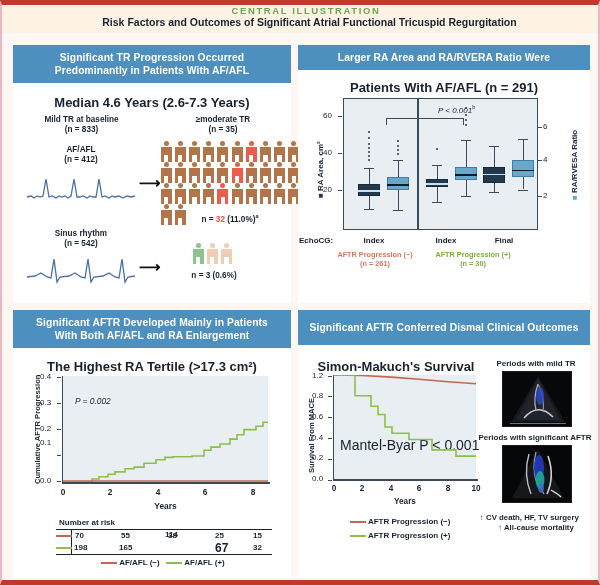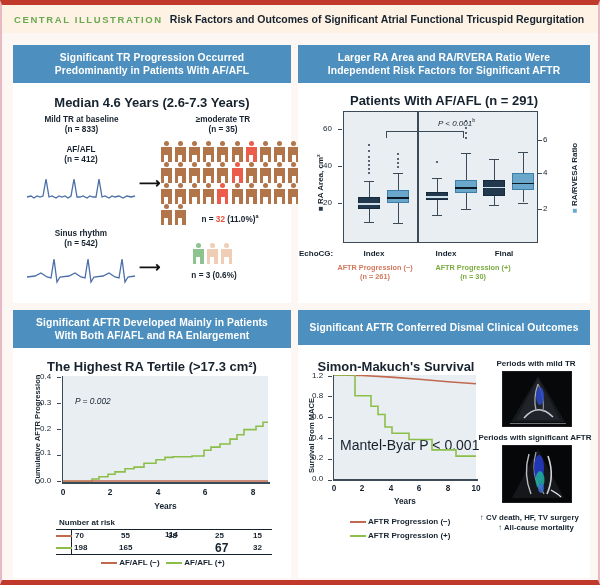--- a/index.html
+++ b/index.html
@@ -16,21 +16,21 @@
     background:#fdf7f4;
     border-top:5px solid #c0392b;
     border-bottom:5px solid #c0392b;
     border-left:2px solid #e8b8c4;
     border-right:2px solid #e8b8c4;
   }
   
   .hdr {
     position:absolute; left:0; top:0; width:596px; height:28px;
     background:#fdf2e4;
-    display:flex; align-items:center; padding-left:12px;
+    display:flex; align-items:center; padding-left:12px;flex-direction:column;
   }
   .hdr-tag {
     color:#6aa84f; font-weight:bold; font-size:9.5px;
     letter-spacing:1.6px; white-space:nowrap;
   }
   .hdr-title {
     color:#16222e; font-weight:bold; font-size:10.5px;
     margin-left:7px; white-space:nowrap;
   }
   
@@ -312,21 +312,20 @@
             </div>
         </div>
       </div>
       <div class="abs ctr t-sm" style="left:146px;top:188px;width:110px;">n = 3 (0.6%)</div>
     </div>
   </div>
 
   <div class="panel" id="p2">
     <div class="pbar">
       <span class="l2">Larger RA Area and RA/RVERA Ratio Were</span>
-      <span class="l2">Independent Risk Factors for Significant AFTR</span>
     </div>
     <div class="pbody" style="height:218px;">
       <div class="abs ctr t-med" style="left:0;top:10px;width:292px;">Patients With AF/AFL (n = 291)</div>
 
       <div class="plotbg" style="left:45px;top:28px;width:195px;height:132px;border:1.5px solid #3b4a56;"></div>
 
       <div class="axline" style="left:119px;top:28px;width:1.5px;height:132px;"></div>
 
       <div class="ylab" style="left:25px;top:41px;">60</div>
       <div class="tick" style="left:40px;top:46px;"></div>
@@ -436,21 +435,21 @@
 
       <div class="axline" style="left:48.5px;top:28px;width:1.8px;height:108px;"></div>
       <div class="axline" style="left:48.5px;top:134px;width:208px;height:1.8px;"></div>
 
       <div class="ylab" style="left:27px;top:24px;">0.4</div>
       <div class="tick" style="left:44px;top:28.5px;"></div>
       <div class="ylab" style="left:27px;top:50px;">0.3</div>
       <div class="tick" style="left:44px;top:54.5px;"></div>
       <div class="ylab" style="left:27px;top:76px;">0.2</div>
       <div class="tick" style="left:44px;top:80.5px;"></div>
-      <div class="ylab" style="left:27px;top:100px;">0.1</div>
+      <div class="ylab" style="left:27px;top:90px;">0.1</div>
       <div class="tick" style="left:44px;top:106.5px;"></div>
       <div class="ylab" style="left:27px;top:128px;">0.0</div>
       <div class="tick" style="left:44px;top:132.5px;"></div>
 
       <div class="axttl" style="left:20px;top:136px;transform:rotate(-90deg);font-size:7.6px;">Cumulative AFTR Progression</div>
 
       <div class="abs" style="left:62px;top:48px;font-size:8.4px;font-style:italic;color:#16222e;">P = 0.002</div>
 
       <div class="abs" style="left:50px;top:28px;">
         <svg width="205" height="106" viewBox="0 0 205 106">

